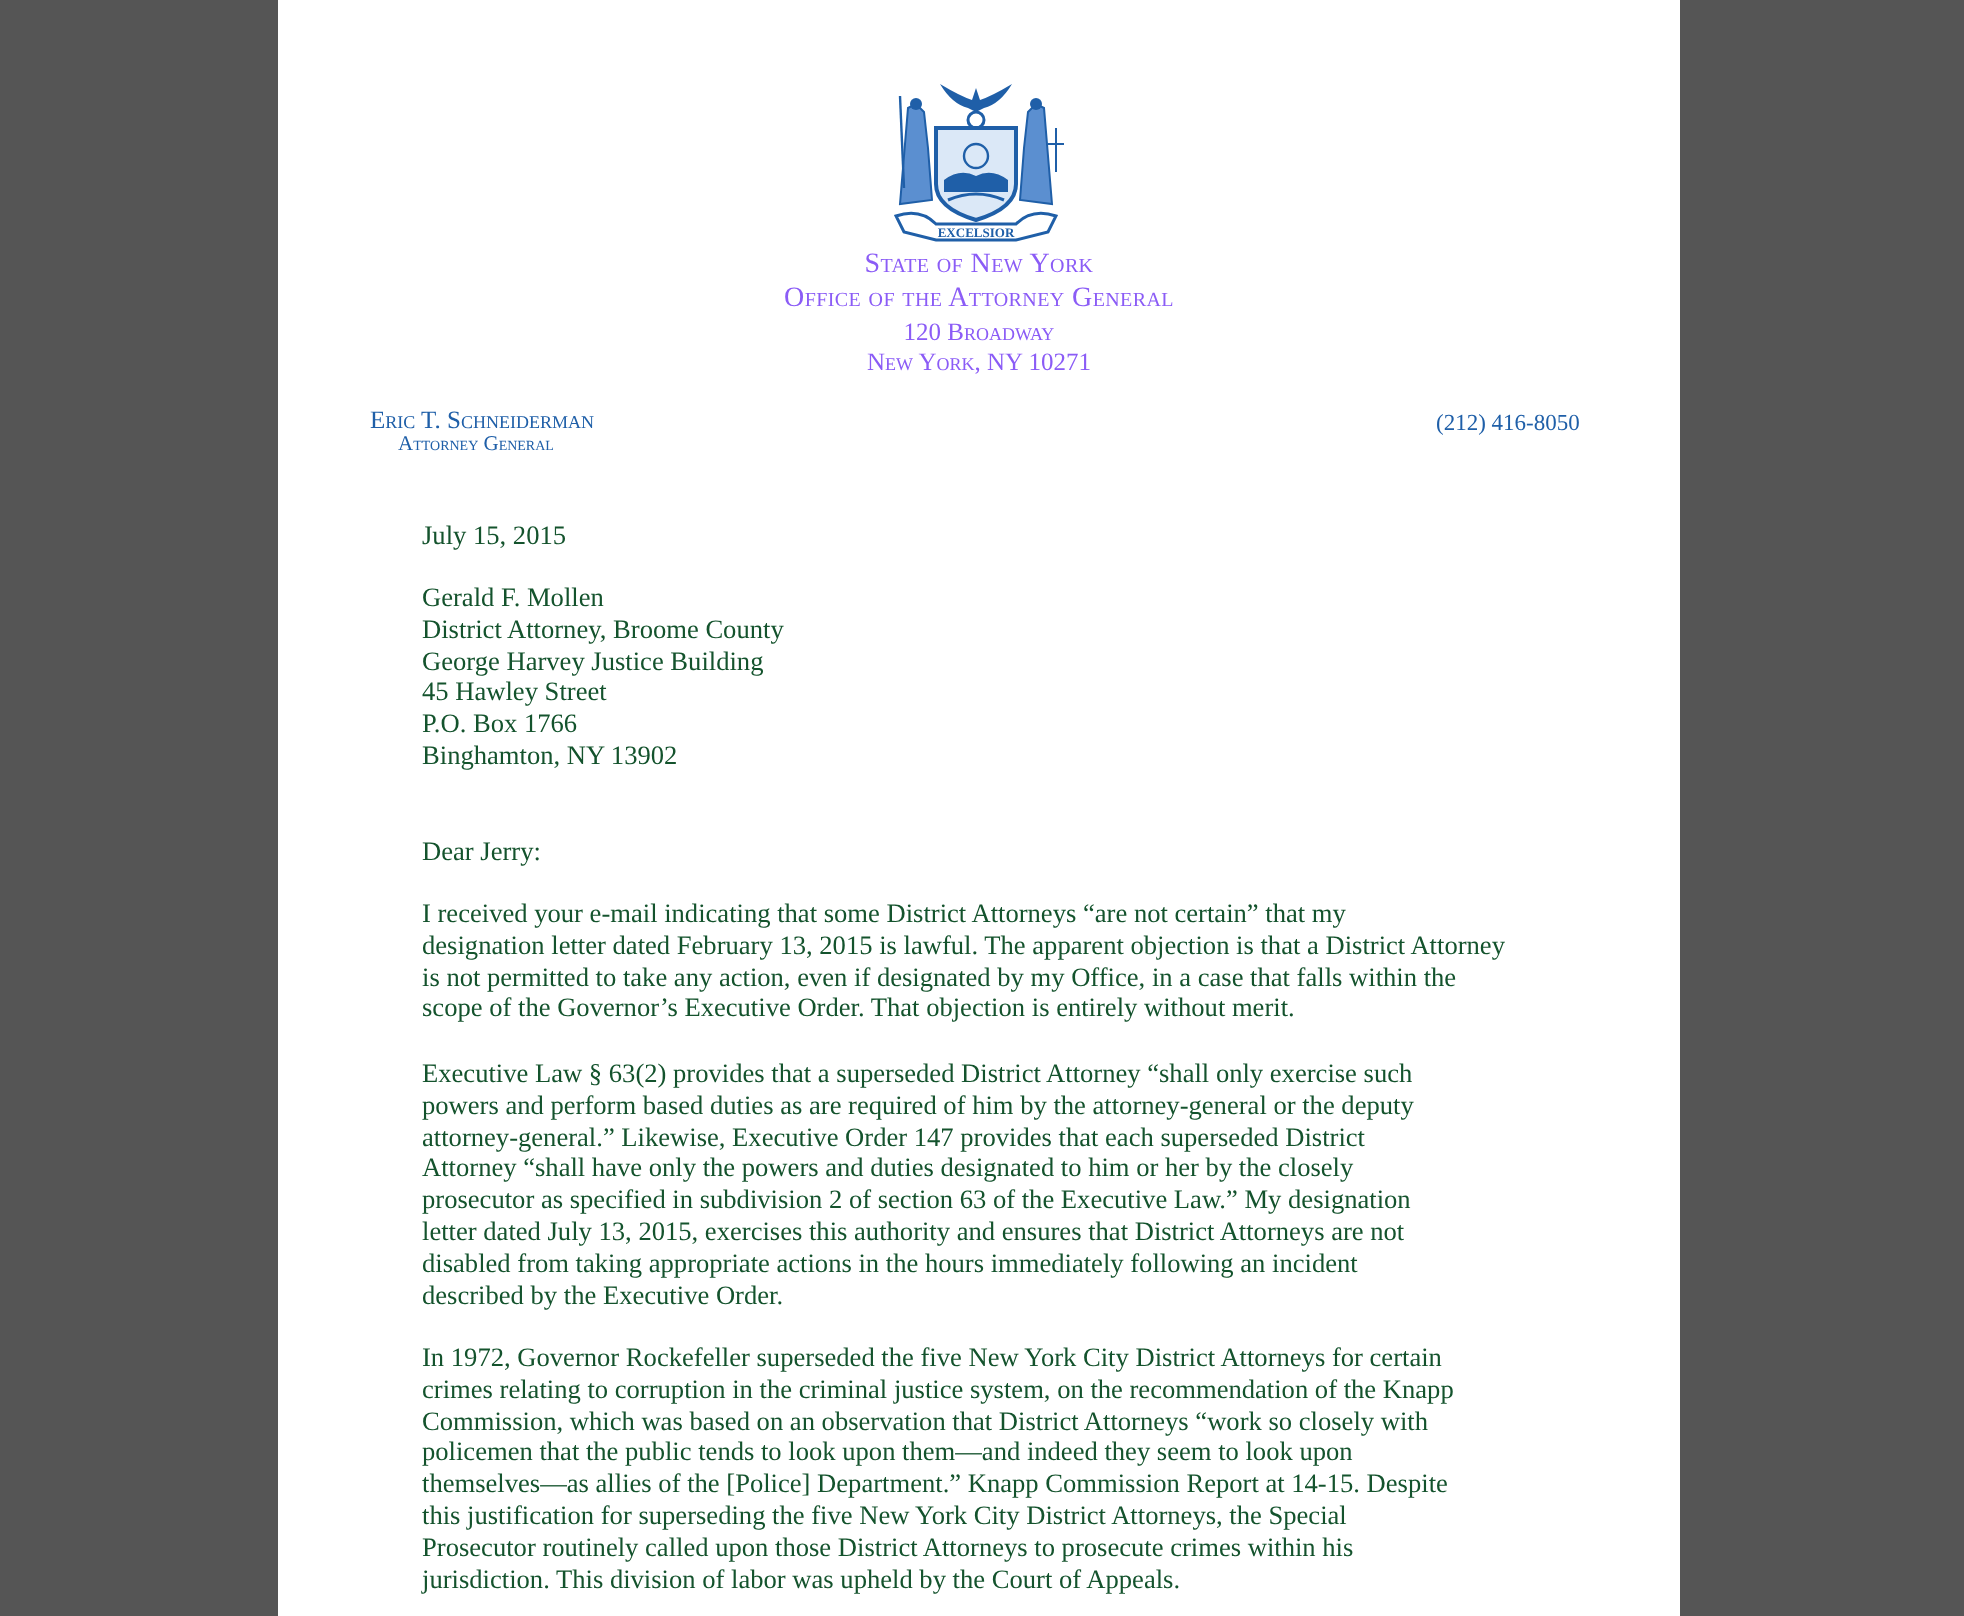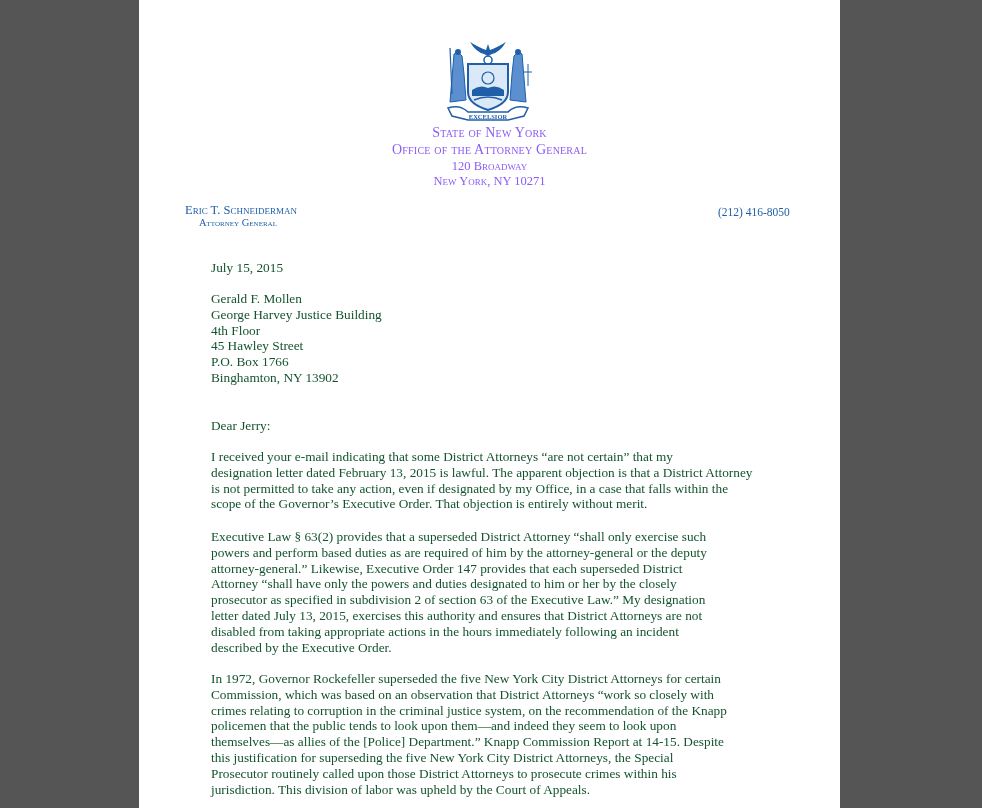--- a/index.html
+++ b/index.html
@@ -84,22 +84,22 @@
   <div class="lh lh4">New York, NY 10271</div>
 
   <div class="ag-name">Eric T. Schneiderman</div>
   <div class="ag-title">Attorney General</div>
   <div class="phone">(212) 416-8050</div>
 
   <div class="body-text date">July 15, 2015</div>
 
   <div class="body-text addr">
     <div>Gerald F. Mollen</div>
+    <div>District Attorney, Broome County</div>
     <div>George Harvey Justice Building</div>
-    <div>4th Floor</div>
     <div>45 Hawley Street</div>
     <div>P.O. Box 1766</div>
     <div>Binghamton, NY 13902</div>
   </div>
 
   <div class="body-text salutation">Dear Jerry:</div>
 
   <div class="body-text p1 lines">
     <div>I received your e-mail indicating that some District Attorneys “are not certain” that my</div>
     <div>designation letter dated February 13, 2015 is lawful. The apparent objection is that a District Attorney</div>
@@ -113,22 +113,22 @@
     <div>attorney-general.” Likewise, Executive Order 147 provides that each superseded District</div>
     <div>Attorney “shall have only the powers and duties designated to him or her by the closely</div>
     <div>prosecutor as specified in subdivision 2 of section 63 of the Executive Law.”  My designation</div>
     <div>letter dated July 13, 2015, exercises this authority and ensures that District Attorneys are not</div>
     <div>disabled from taking appropriate actions in the hours immediately following an incident</div>
     <div>described by the Executive Order.</div>
   </div>
 
   <div class="body-text p3 lines">
     <div>In 1972, Governor Rockefeller superseded the five New York City District Attorneys for certain</div>
+    <div>crimes relating to corruption in the criminal justice system, on the recommendation of the Knapp</div>
     <div>Commission, which was based on an observation that District Attorneys “work so closely with</div>
-    <div>crimes relating to corruption in the criminal justice system, on the recommendation of the Knapp</div>
     <div>policemen that the public tends to look upon them—and indeed they seem to look upon</div>
     <div>themselves—as allies of the [Police] Department.” Knapp Commission Report at 14-15. Despite</div>
     <div>this justification for superseding the five New York City District Attorneys, the Special</div>
     <div>Prosecutor routinely called upon those District Attorneys to prosecute crimes within his</div>
     <div>jurisdiction. This division of labor was upheld by the Court of Appeals.</div>
   </div>
 
 </div>
 
 </body></html>

